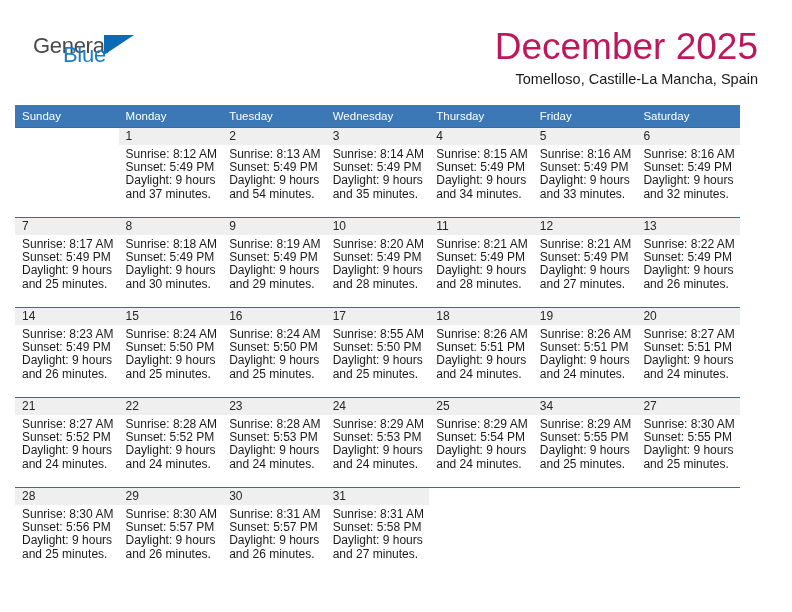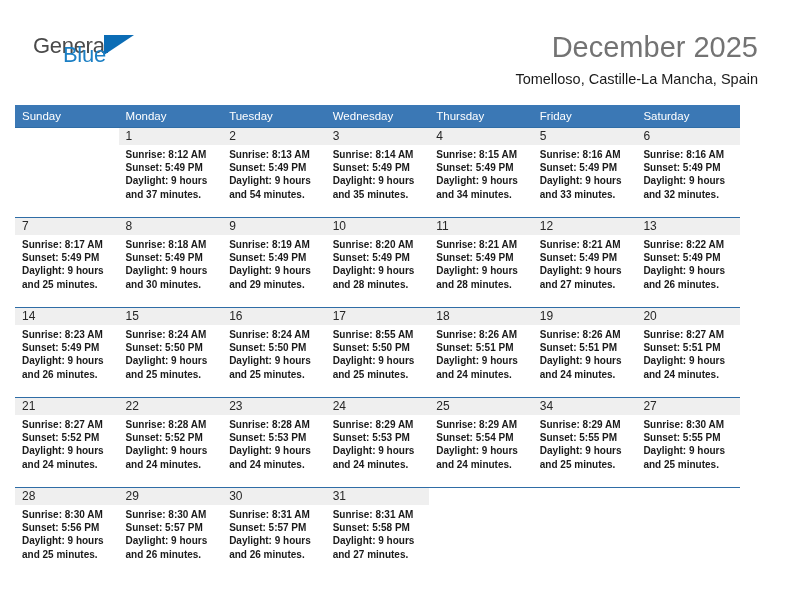--- a/index.html
+++ b/index.html
@@ -63,22 +63,22 @@
     color: #1b7fc4;
     font-family: "Liberation Sans", sans-serif;
   }
   .title-block {
     position: absolute;
     right: 0;
     top: 0;
     text-align: right;
   }
   .cal-title {
-    font-size: 29px;
-    color: #737373;
+    font-size: 37px;
+    color: #be185d;
     line-height: 34px;
     white-space: nowrap;
   }
   .cal-subtitle {
     font-size: 14.5px;
     color: #1a1a1a;
     line-height: 20px;
     margin-top: 5px;
     white-space: nowrap;
   }
@@ -121,24 +121,23 @@
   .daynum-bar {
     height: 17px;
     line-height: 17px;
     padding-left: 7px;
     font-size: 12px;
     color: #262626;
     box-sizing: border-box;
   }
   .cell-body {
     padding: 3px 4px 0 7px;
-    font-size: 10px;
+    font-size: 12px;
     line-height: 13.2px;
     color: #1a1a1a;
-    font-weight: bold;
   }
   .cell-body div {
     white-space: nowrap;
   }
   .cell.empty .daynum-bar {
     background: transparent;
   }
 </style>
 </head>
 <body>

